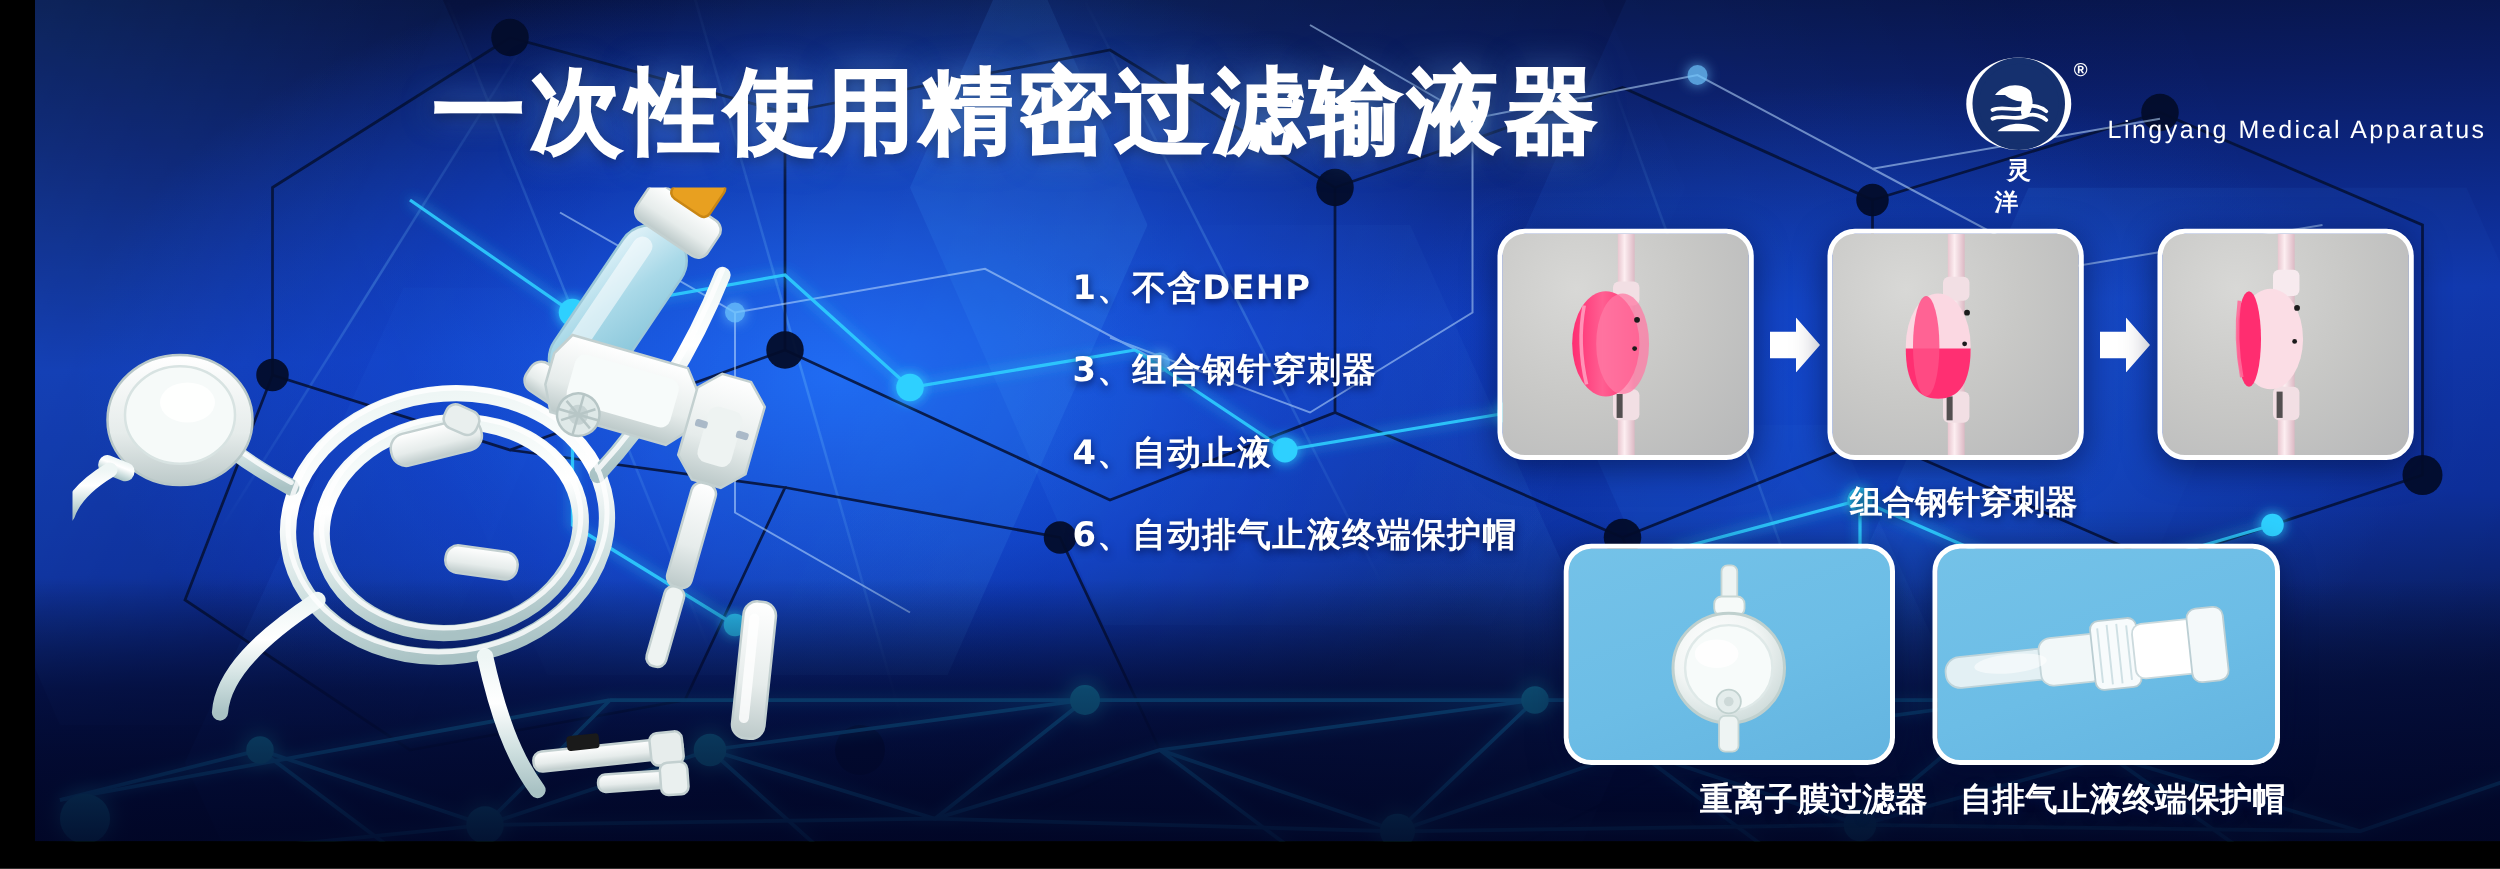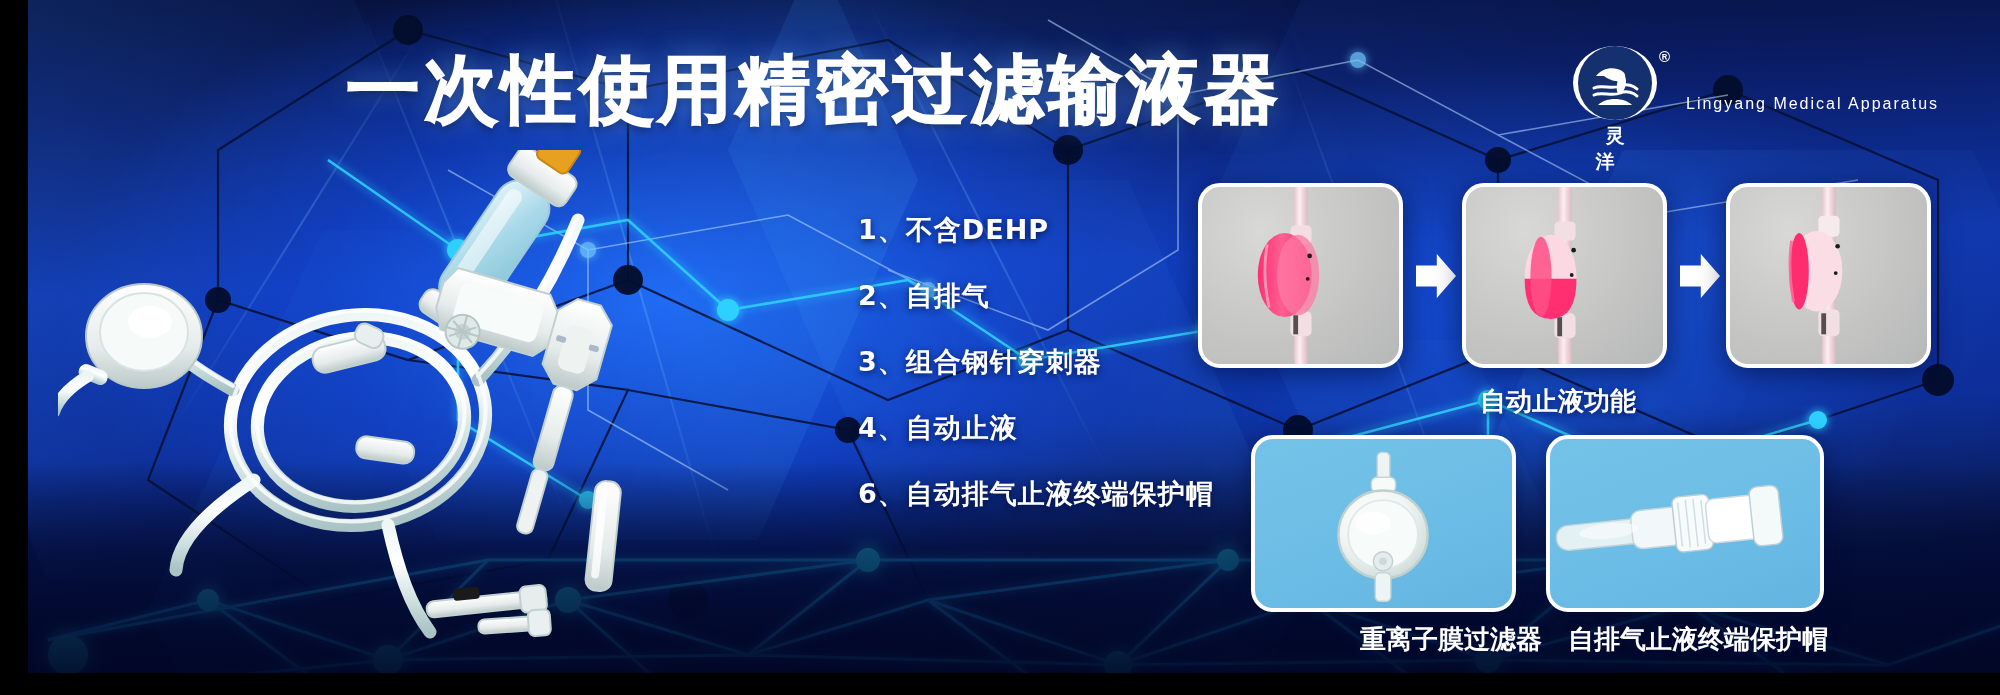--- a/index.html
+++ b/index.html
@@ -58,21 +58,21 @@
     position:relative;width:84px;height:84px;border-radius:50%;
     background:#ffffff;display:flex;align-items:center;justify-content:center;
   }
   .logo-inner{width:74px;height:74px;border-radius:50%;background:#15306e;display:flex;align-items:center;justify-content:center;overflow:hidden;}
   .logo-reg{position:absolute;right:-13px;top:2px;font-size:15px;color:#fff;font-weight:700;}
   .logo-sub{margin-top:3px;font-size:19px;color:#fff;font-weight:700;letter-spacing:20px;text-indent:20px;
     font-family:"DejaVu Sans","Liberation Sans",sans-serif;text-align:center;}
   .logo-text{display:flex;flex-direction:column;justify-content:center;}
   .logo-cn{font-size:56px;font-weight:700;color:#fff;letter-spacing:5px;line-height:1.05;
     font-family:"DejaVu Sans","Liberation Sans",sans-serif;}
-  .logo-en{font-size:16px;color:#fff;letter-spacing:2.0px;margin-top:4px;font-weight:400;}
+  .logo-en{font-size:20px;color:#fff;letter-spacing:2.0px;margin-top:4px;font-weight:400;}
 
   
   .features{position:absolute;left:830px;top:212px;display:flex;flex-direction:column;gap:30px;}
   .feat{
     font-size:27px;font-weight:700;color:#ffffff;letter-spacing:1px;white-space:nowrap;
     text-shadow:0 2px 7px rgba(0,12,60,.8);
     font-family:"DejaVu Sans","Liberation Sans",sans-serif;
   }
 
   
@@ -335,21 +335,20 @@
       </g>
       <g transform="translate(420,470) rotate(-4)">
         <rect x="0" y="0" width="70" height="14" rx="6" fill="url(#wht)" stroke="#c3d0d0" stroke-width="2"></rect>
         <rect x="50" y="-6" width="22" height="26" rx="6" fill="#eaf0ef" stroke="#c3d0d0" stroke-width="2"></rect>
       </g>
     </svg>
   </div>
 
   <div class="features">
     <div class="feat">1、不含DEHP</div>
-    <div class="feat">2、自排气</div>
     <div class="feat">3、组合钢针穿刺器</div>
     <div class="feat">4、自动止液</div>
     <div class="feat">6、自动排气止液终端保护帽</div>
   </div>
 
   <div class="frame photo-gray" style="left:1170px;top:183px;width:205px;height:185px;">
     <svg width="100%" height="100%" viewBox="0 0 205 185" preserveAspectRatio="none" aria-hidden="true">
       <defs>
         <linearGradient id="pinkfull" x1="0" y1="0" x2="1" y2="0">
           <stop offset="0%" stop-color="#ff2e72"></stop>
@@ -398,21 +397,21 @@
       <rect x="92" y="128" width="22" height="28" rx="5" fill="#f2dfe4"></rect>
       <rect x="95" y="132" width="5" height="22" fill="#2a2a2a" opacity=".8"></rect>
       <ellipse cx="90" cy="88" rx="27" ry="42" fill="#fbdde5"></ellipse>
       <ellipse cx="72" cy="88" rx="10" ry="40" fill="#ff2d70"></ellipse>
       <path d="M64 56 Q60 88 66 120" stroke="#ff6a99" stroke-width="3" fill="none" opacity=".9"></path>
       <circle cx="112" cy="62" r="2.4" fill="#1b1b1b"></circle>
       <circle cx="110" cy="90" r="2" fill="#1b1b1b"></circle>
     </svg>
   </div>
 
-  <div class="caption" style="left:1452px;top:384px;">自动止液功能</div>
+  <div class="caption" style="left:1452px;top:384px;">组合钢针穿刺器</div>
 
   <div class="frame photo-blue" style="left:1223px;top:435px;width:265px;height:177px;">
     <svg width="100%" height="100%" viewBox="0 0 265 177" preserveAspectRatio="none" aria-hidden="true">
       <defs>
         <radialGradient id="discg" cx="38%" cy="32%" r="72%">
           <stop offset="0%" stop-color="#ffffff"></stop>
           <stop offset="55%" stop-color="#f1f5f4"></stop>
           <stop offset="100%" stop-color="#cfdcdb"></stop>
         </radialGradient>
       </defs>

